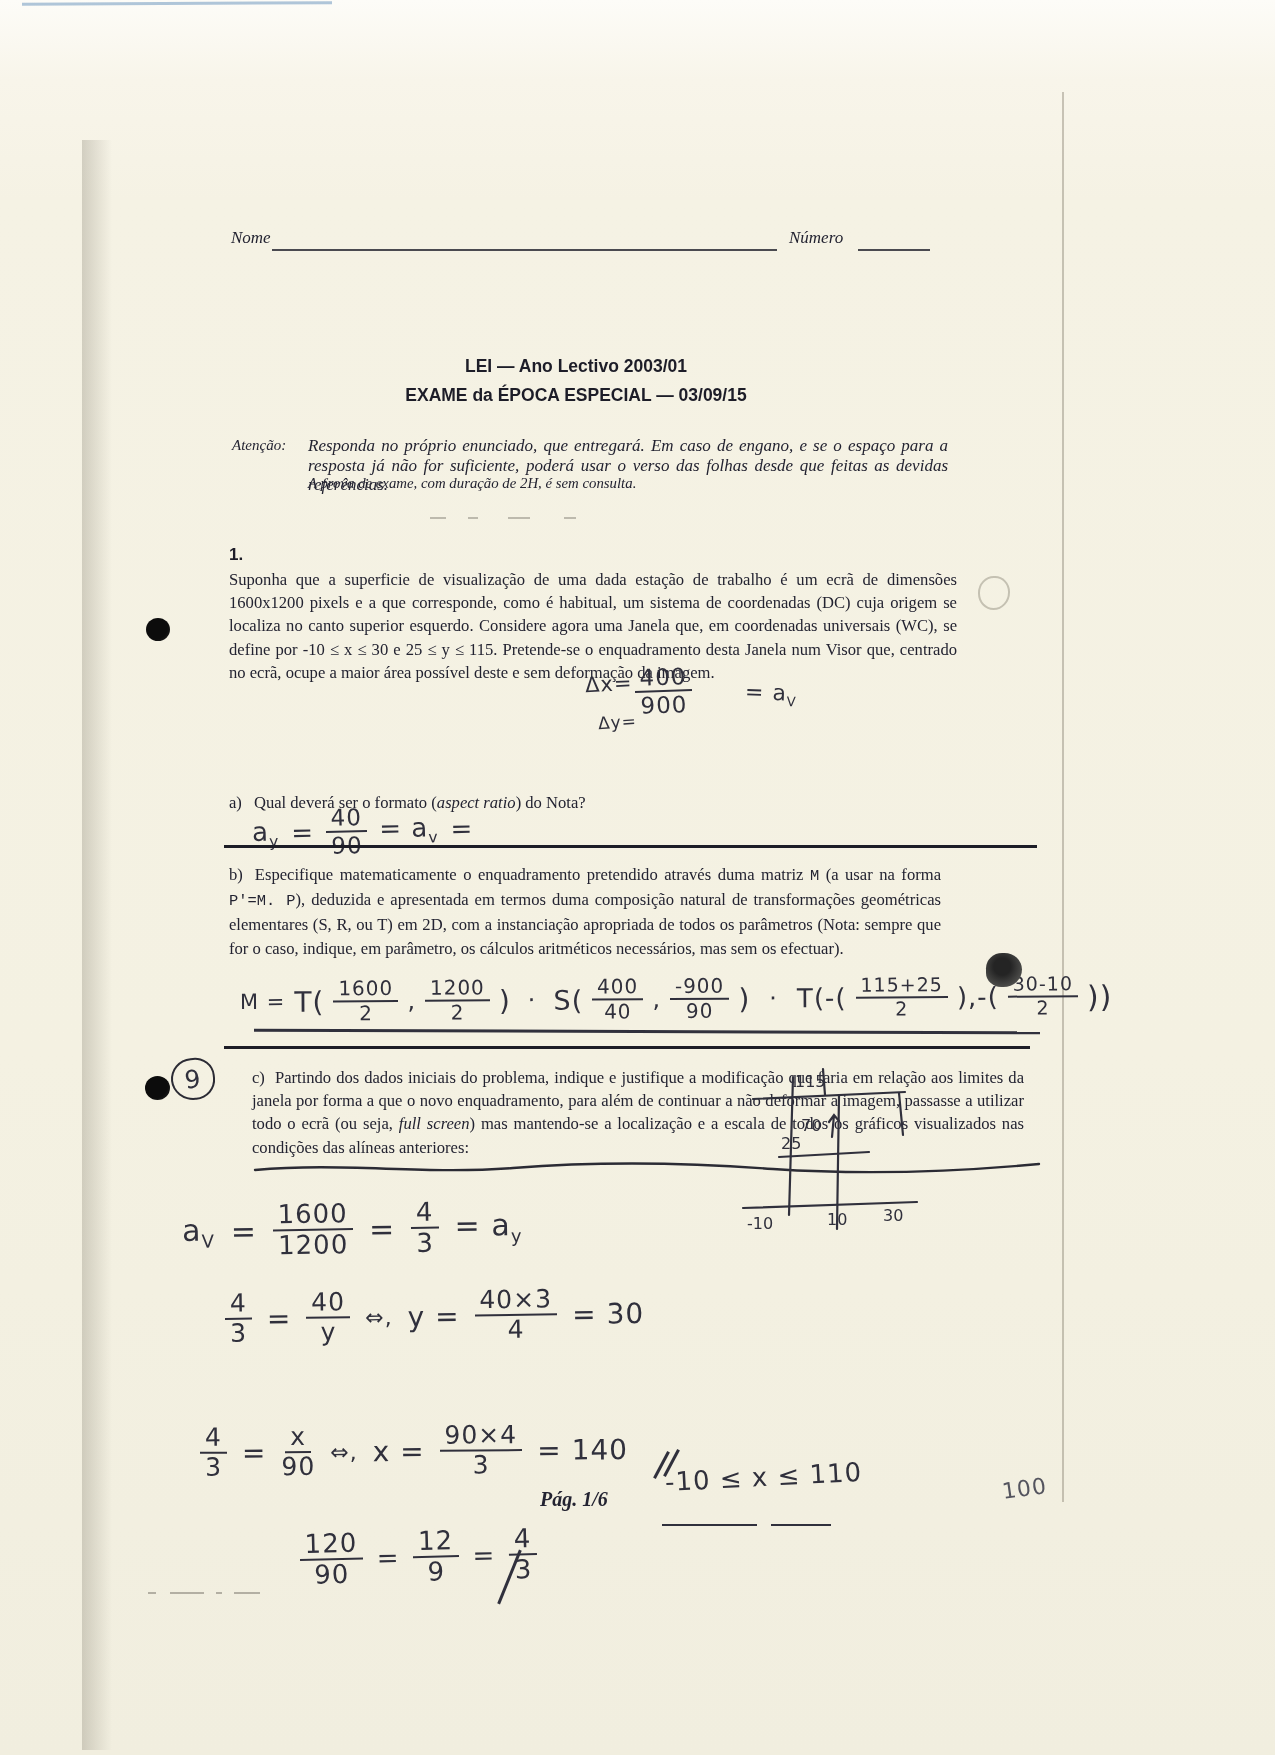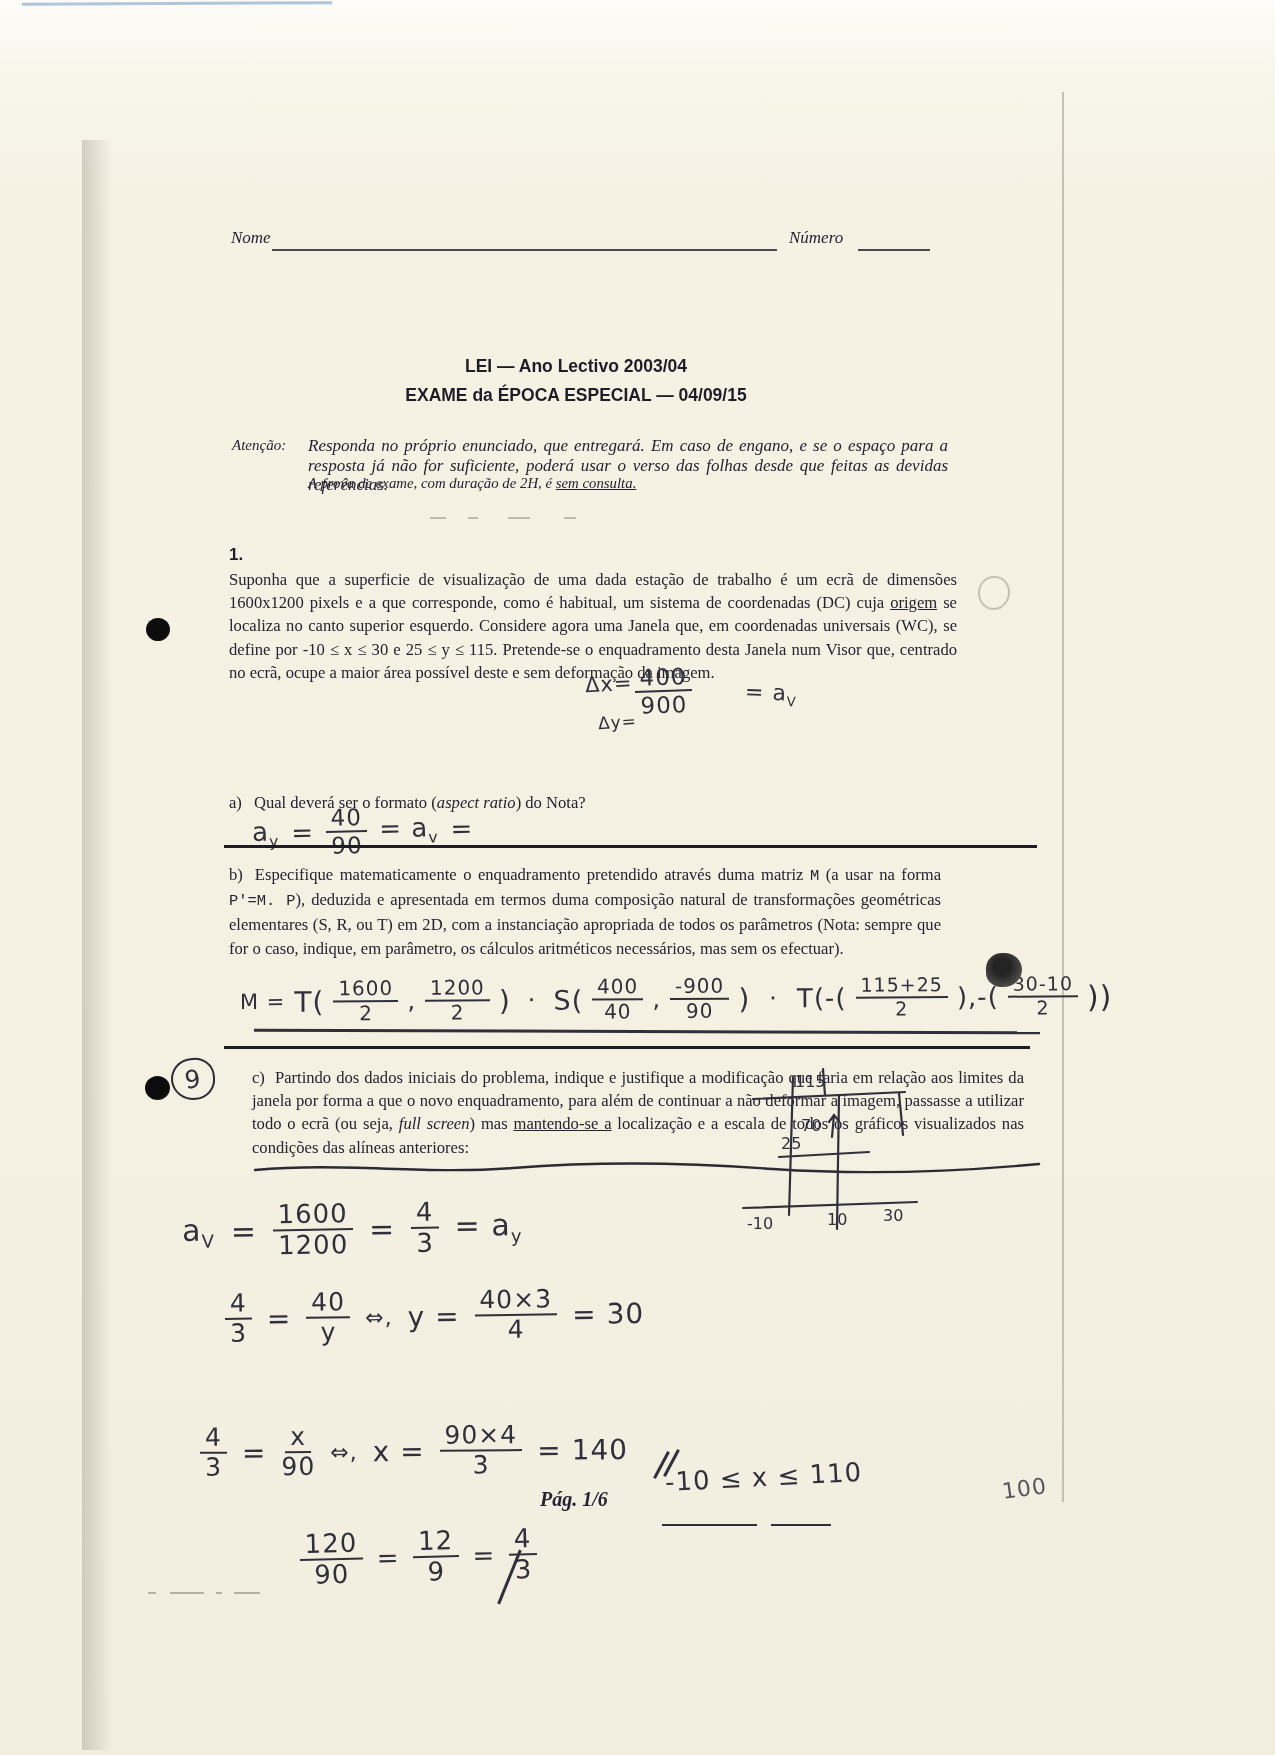--- a/index.html
+++ b/index.html
@@ -9,21 +9,21 @@
     background:linear-gradient(180deg,#fdfcf8 0px,#f8f5ea 80px,#f5f2e4 200px,#f4f1e2 60%,#f1eedf 100%);
     color:#232331;
   }
   .abs { position:absolute; }
   
   .serif { font-family:"Liberation Serif", serif; color:#232331; }
   .ital { font-style:italic; }
   .sans-b { font-family:"Liberation Sans", sans-serif; font-weight:bold; color:#1d1d28; }
   .just { text-align:justify; }
   .mono { font-family:"Liberation Mono", monospace; font-size:0.93em; }
-  .u { text-decoration:underline; }
+  .u { }
   .hline { background:#1d1d26; height:3px; }
   .thinline { background:#4a4a50; height:1.5px; }
   
   .titlebox {
     border:2.5px solid #15151d; background:#f7f4e9;
     box-shadow:0 3px 0 -1px #15151d, inset 0 0 0 2px #f7f4e9, inset 0 0 0 3px #3a3a40;
     display:flex; align-items:center; justify-content:center;
   }
   .titlebox h1 { font-family:"Liberation Serif", serif; font-weight:bold; font-size:26px; letter-spacing:1.5px; color:#101018; }
   
@@ -50,22 +50,22 @@
   <div class="abs" style="left:22px; top:2px; width:310px; height:3px; background:#85a8c8; opacity:.65; transform:rotate(-0.3deg);"></div>
   <div class="abs" style="left:82px; top:140px; width:30px; height:1610px; background:linear-gradient(to right, rgba(115,110,95,0.28), rgba(115,110,95,0));"></div>
   <div class="abs scanline" style="left:1062px; top:92px; width:1.5px; height:1410px;"></div>
 
   <span class="abs serif ital" style="left:231px; top:228px; font-size:17px;">Nome</span>
   <div class="abs thinline" style="left:272px; top:249px; width:505px;"></div>
   <span class="abs serif ital" style="left:789px; top:228px; font-size:17px;">Número</span>
   <div class="abs thinline" style="left:858px; top:249px; width:72px;"></div>
 
 
-  <div class="abs sans-b" style="left:218px; top:356px; width:716px; text-align:center; font-size:17.5px;">LEI — Ano Lectivo 2003/04</div>
-  <div class="abs sans-b" style="left:218px; top:385px; width:716px; text-align:center; font-size:17.5px;">EXAME da ÉPOCA ESPECIAL  —  04/09/15</div>
+  <div class="abs sans-b" style="left:218px; top:356px; width:716px; text-align:center; font-size:17.5px;">LEI — Ano Lectivo 2003/01</div>
+  <div class="abs sans-b" style="left:218px; top:385px; width:716px; text-align:center; font-size:17.5px;">EXAME da ÉPOCA ESPECIAL  —  03/09/15</div>
 
   <span class="abs serif ital" style="left:232px; top:437px; font-size:15px;text-align:center;">Atenção:</span>
   <div class="abs serif ital just" style="left:308px; top:436px; width:640px; font-size:17px; line-height:19.5px;">Responda no próprio enunciado, que entregará. Em caso de engano, e se o espaço para a resposta já não for suficiente, poderá usar o verso das folhas desde que feitas as devidas referências.</div>
   <div class="abs serif ital" style="left:308px; top:475px; width:640px; font-size:14.8px;">
     <span>A prova de exame, com duração de 2H, é </span><span class="u">sem consulta.</span>
   </div>
 
   <div class="abs" style="left:430px; top:505px; opacity:.6;">
     <span class="dash" style="width:16px; margin-right:18px;"></span>
     <span class="dash" style="width:10px; margin-right:26px;"></span>

